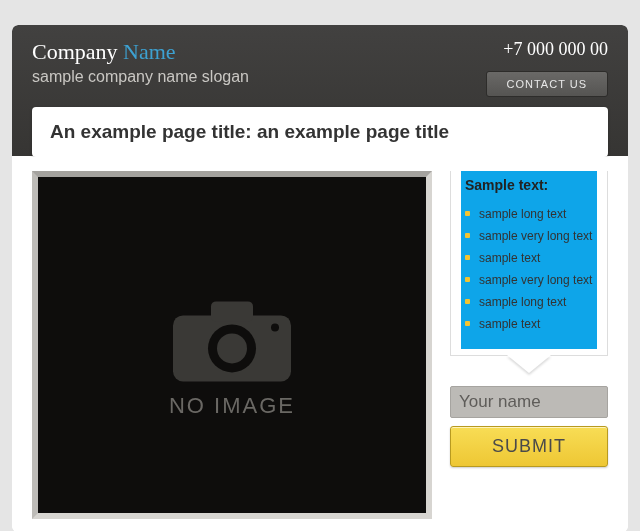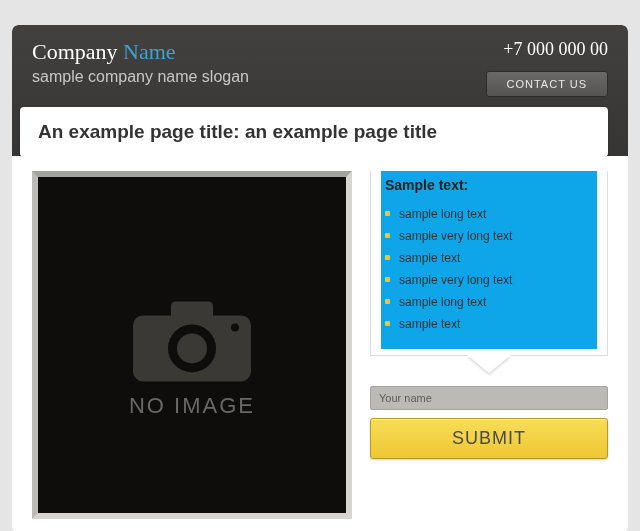--- a/index.html
+++ b/index.html
@@ -36,36 +36,36 @@
   }
   .contact-btn {
     position: absolute; top: 46px; right: 20px;
     background: linear-gradient(#6a6967, #555452);
     color: #e8e8e8; font-size: 11px; letter-spacing: 1px;
     padding: 6px 20px; border-radius: 3px; border: 1px solid #2d2c2a;
     cursor: pointer;
     text-align: center;
   }
   .title-bar {
-    position: absolute; top: 82px; left: 8px; right: 20px;
+    position: absolute; top: 82px; left: 20px; right: 20px;
     background: #fff; border-radius: 4px;
     padding: 14px 18px;
     box-shadow: 0 1px 3px rgba(0,0,0,.25);
   }
   .title-bar h1 {
     font-size: 19px; color: #333; font-weight: bold;
   }
   .content {
     position: absolute; top: 132px; left: 0; right: 0; bottom: 0;
     background: #fff;
     padding: 14px 20px 12px 20px;
     display: flex; gap: 18px;
   }
   .img-slot {
-    width: 320px; height: 348px;
+    width: 400px; height: 348px;
     background: #0e0d0c;
     border: 6px solid #d7d5d1;
     border-top-color: #a4a29e;
     border-left-color: #bdbbb7;
     position: relative;
     flex-shrink: 0;
   }
   .no-image {
     position: absolute; top: 50%; left: 50%;
     transform: translate(-50%, -40%);
@@ -100,21 +100,21 @@
   .side-panel-wrap {
     border-left: 1px solid #ddd; border-right: 1px solid #ddd; border-bottom: 1px solid #ddd;
     padding: 0 10px 6px 10px;
     position: relative;
     margin-bottom: 30px;
   }
   .form-row {
     width: 100%; margin-bottom: 6px;
   }
   .form-row input {
-    width: 100%; padding: 5px 8px; font-size: 11px;
+    width: 100%; padding: 5px 8px; font-size: 17px;
     background: #bcbab6; border: 1px solid #a6a4a0;
     color: #5a5956; border-radius: 2px;
   }
   .form-row input::placeholder { color: #5e5c59; }
   .submit-btn {
     width: 100%; padding: 9px 0; margin-top: 2px;
     background: linear-gradient(#f8dd55, #eec734);
     border: 1px solid #b89a20; border-radius: 3px;
     color: #4a4a4a; font-size: 18px; letter-spacing: 1px;
     cursor: pointer;

